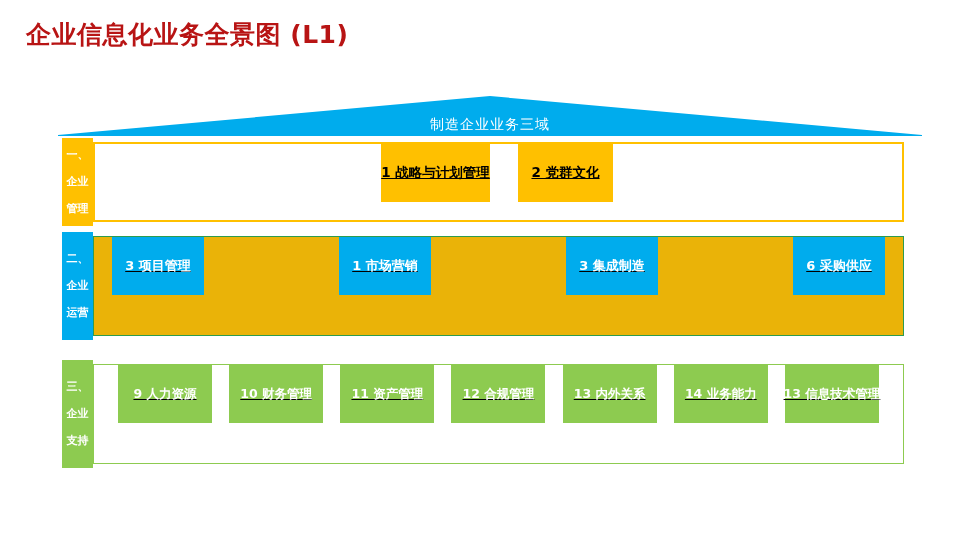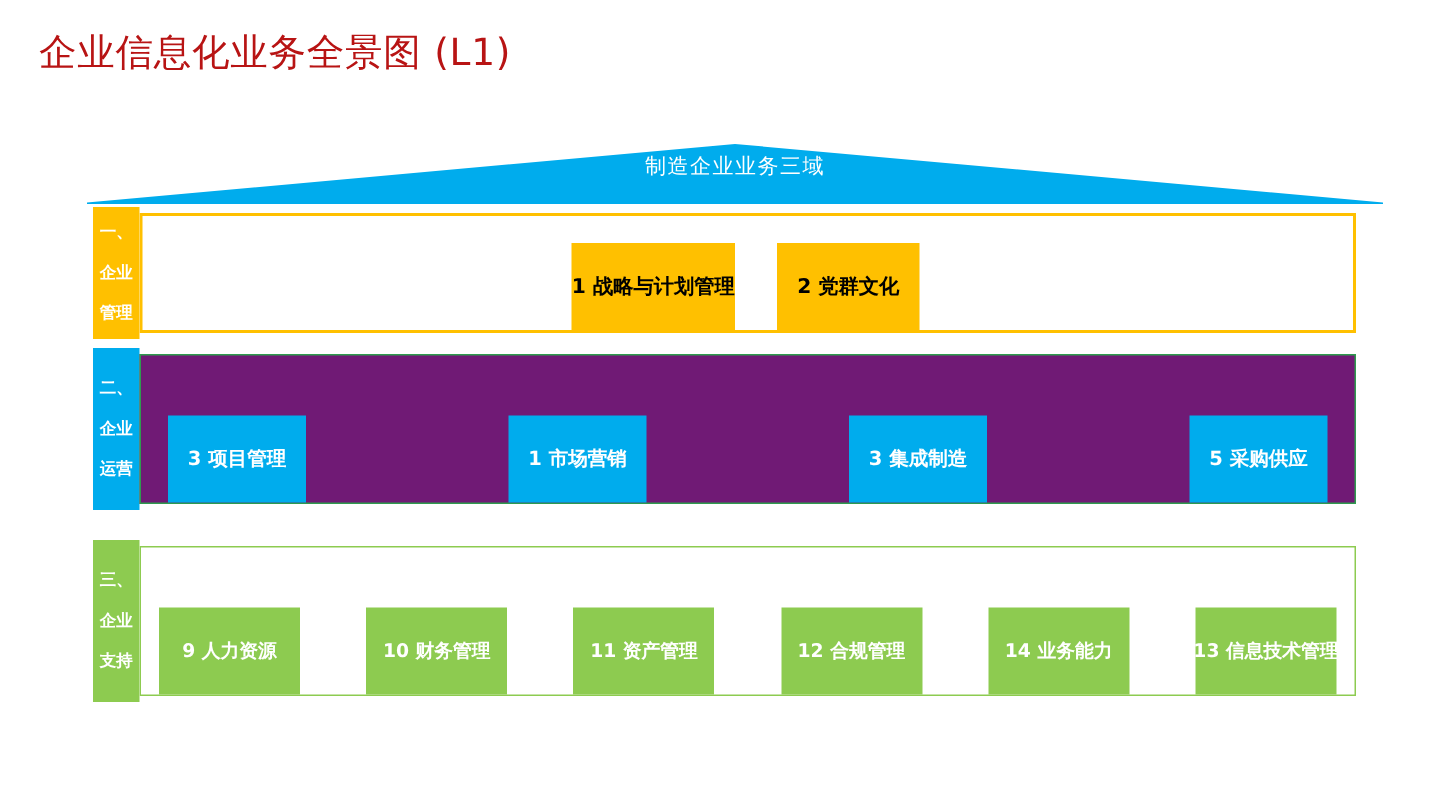--- a/index.html
+++ b/index.html
@@ -20,21 +20,21 @@
     width: 960px;
     height: 540px;
   }
 
   
   .slide-title {
     position: absolute;
     left: 26px;
     top: 18px;
     font-size: 25px;
-    font-weight: normal;
+    font-weight: bold;
     color: #B81414;
     letter-spacing: 0.5px;
     white-space: nowrap;
   }
 
   
   .roof {
     position: absolute;
     left: 58px;
     top: 96px;
@@ -44,21 +44,21 @@
   .roof svg { display: block; }
   .roof-label {
     position: absolute;
     left: 0;
     top: 0;
     width: 864px;
     height: 40px;
     display: flex;
     align-items: flex-end;
     justify-content: center;
-    padding-bottom: 16px;
+    padding-bottom: 2px;
     box-sizing: border-box;
     color: #ffffff;
     font-size: 14px;
     font-weight: normal;
     letter-spacing: 1px;
     pointer-events: none;
   }
 
   
   .band {
@@ -85,24 +85,25 @@
   .band-body {
     position: absolute;
     left: 31px;
     top: 0;
     box-sizing: border-box;
     display: flex;
     align-items: center;
   }
   .band-inner {
     display: flex;
-    align-items: flex-end;
+    align-items: flex-start;
     width: 100%;
     height: 100%;
     box-sizing: border-box;
+    text-decoration: underline;
   }
 
   
   #band-management {
     left: 62px; top: 142px; width: 842px; height: 80px;
   }
   #band-management .band-tab {
     background: #FFC000;
     height: 88px;
   }
@@ -135,21 +136,21 @@
   #band-operations {
     left: 62px; top: 236px; width: 842px; height: 100px;
   }
   #band-operations .band-tab {
     background: #00ACED;
     height: 108px;
   }
   #band-operations .band-body {
     width: 811px; height: 100px;
     border: 1.5px solid #2E9B4E;
-    background: #701a75;
+    background: #eab308;
   }
   #band-operations .band-inner {
     padding: 0 18px;
     justify-content: space-between;
   }
   .cell-blue {
     background: #00ACED;
     color: #ffffff;
     font-size: 13px;
     font-weight: bold;
@@ -169,21 +170,21 @@
   #band-support .band-tab {
     background: #8DCB50;
     height: 108px;
   }
   #band-support .band-body {
     width: 811px; height: 100px;
     border: 1.5px solid #8DCB50;
     background: #ffffff;
   }
   #band-support .band-inner {
-    padding: 0 12px;
+    padding: 0 24px;
     justify-content: space-between;
   }
   .cell-green {
     background: #8DCB50;
     color: #ffffff;
     font-size: 12.5px;
     font-weight: bold;
     width: 94px;
     height: 58px;
     display: flex;
@@ -229,38 +230,39 @@
         <span>二、</span><br>
         <span>企业</span><br>
         <span>运营</span>
       </span>
     </div>
     <div class="band-body">
       <div class="band-inner">
         <div class="cell-blue">3 项目管理</div>
         <div class="cell-blue">1 市场营销</div>
         <div class="cell-blue">3 集成制造</div>
-        <div class="cell-blue">5 采购供应</div>
+        <div class="cell-blue">6 采购供应</div>
       </div>
     </div>
   </div>
 
   <div class="band" id="band-support">
     <div class="band-tab">
       <span>
         <span>三、</span><br>
         <span>企业</span><br>
         <span>支持</span>
       </span>
     </div>
     <div class="band-body">
       <div class="band-inner">
         <div class="cell-green">9 人力资源</div>
         <div class="cell-green">10 财务管理</div>
         <div class="cell-green">11 资产管理</div>
         <div class="cell-green">12 合规管理</div>
+        <div class="cell-green">13 内外关系</div>
         <div class="cell-green">14 业务能力</div>
         <div class="cell-green">13 信息技术管理</div>
       </div>
     </div>
   </div>
 
 </div>
 
 </body></html>

